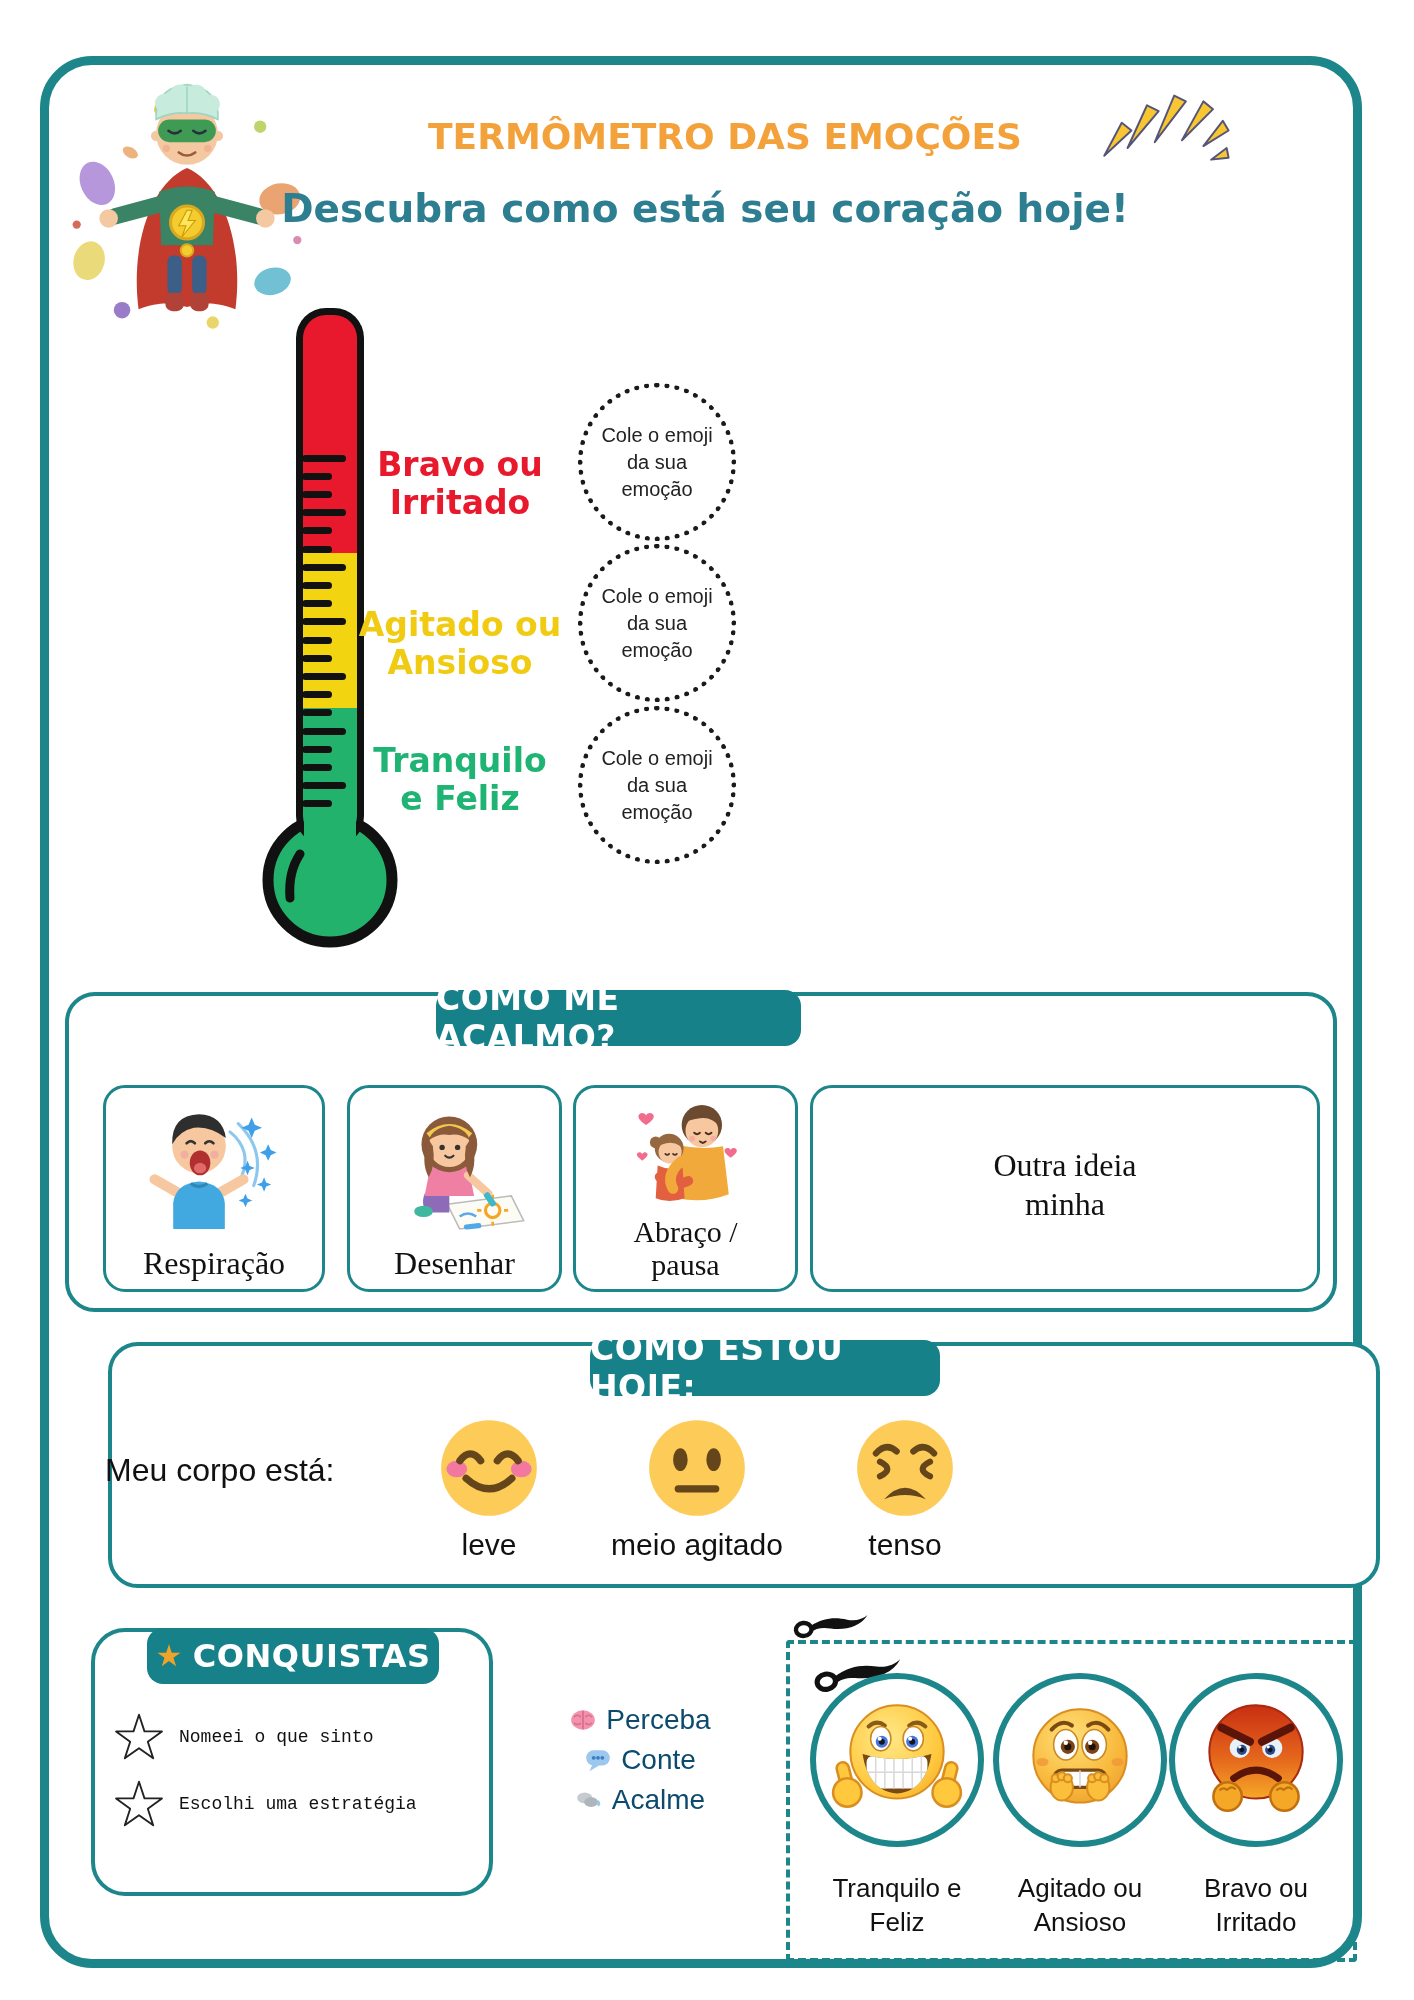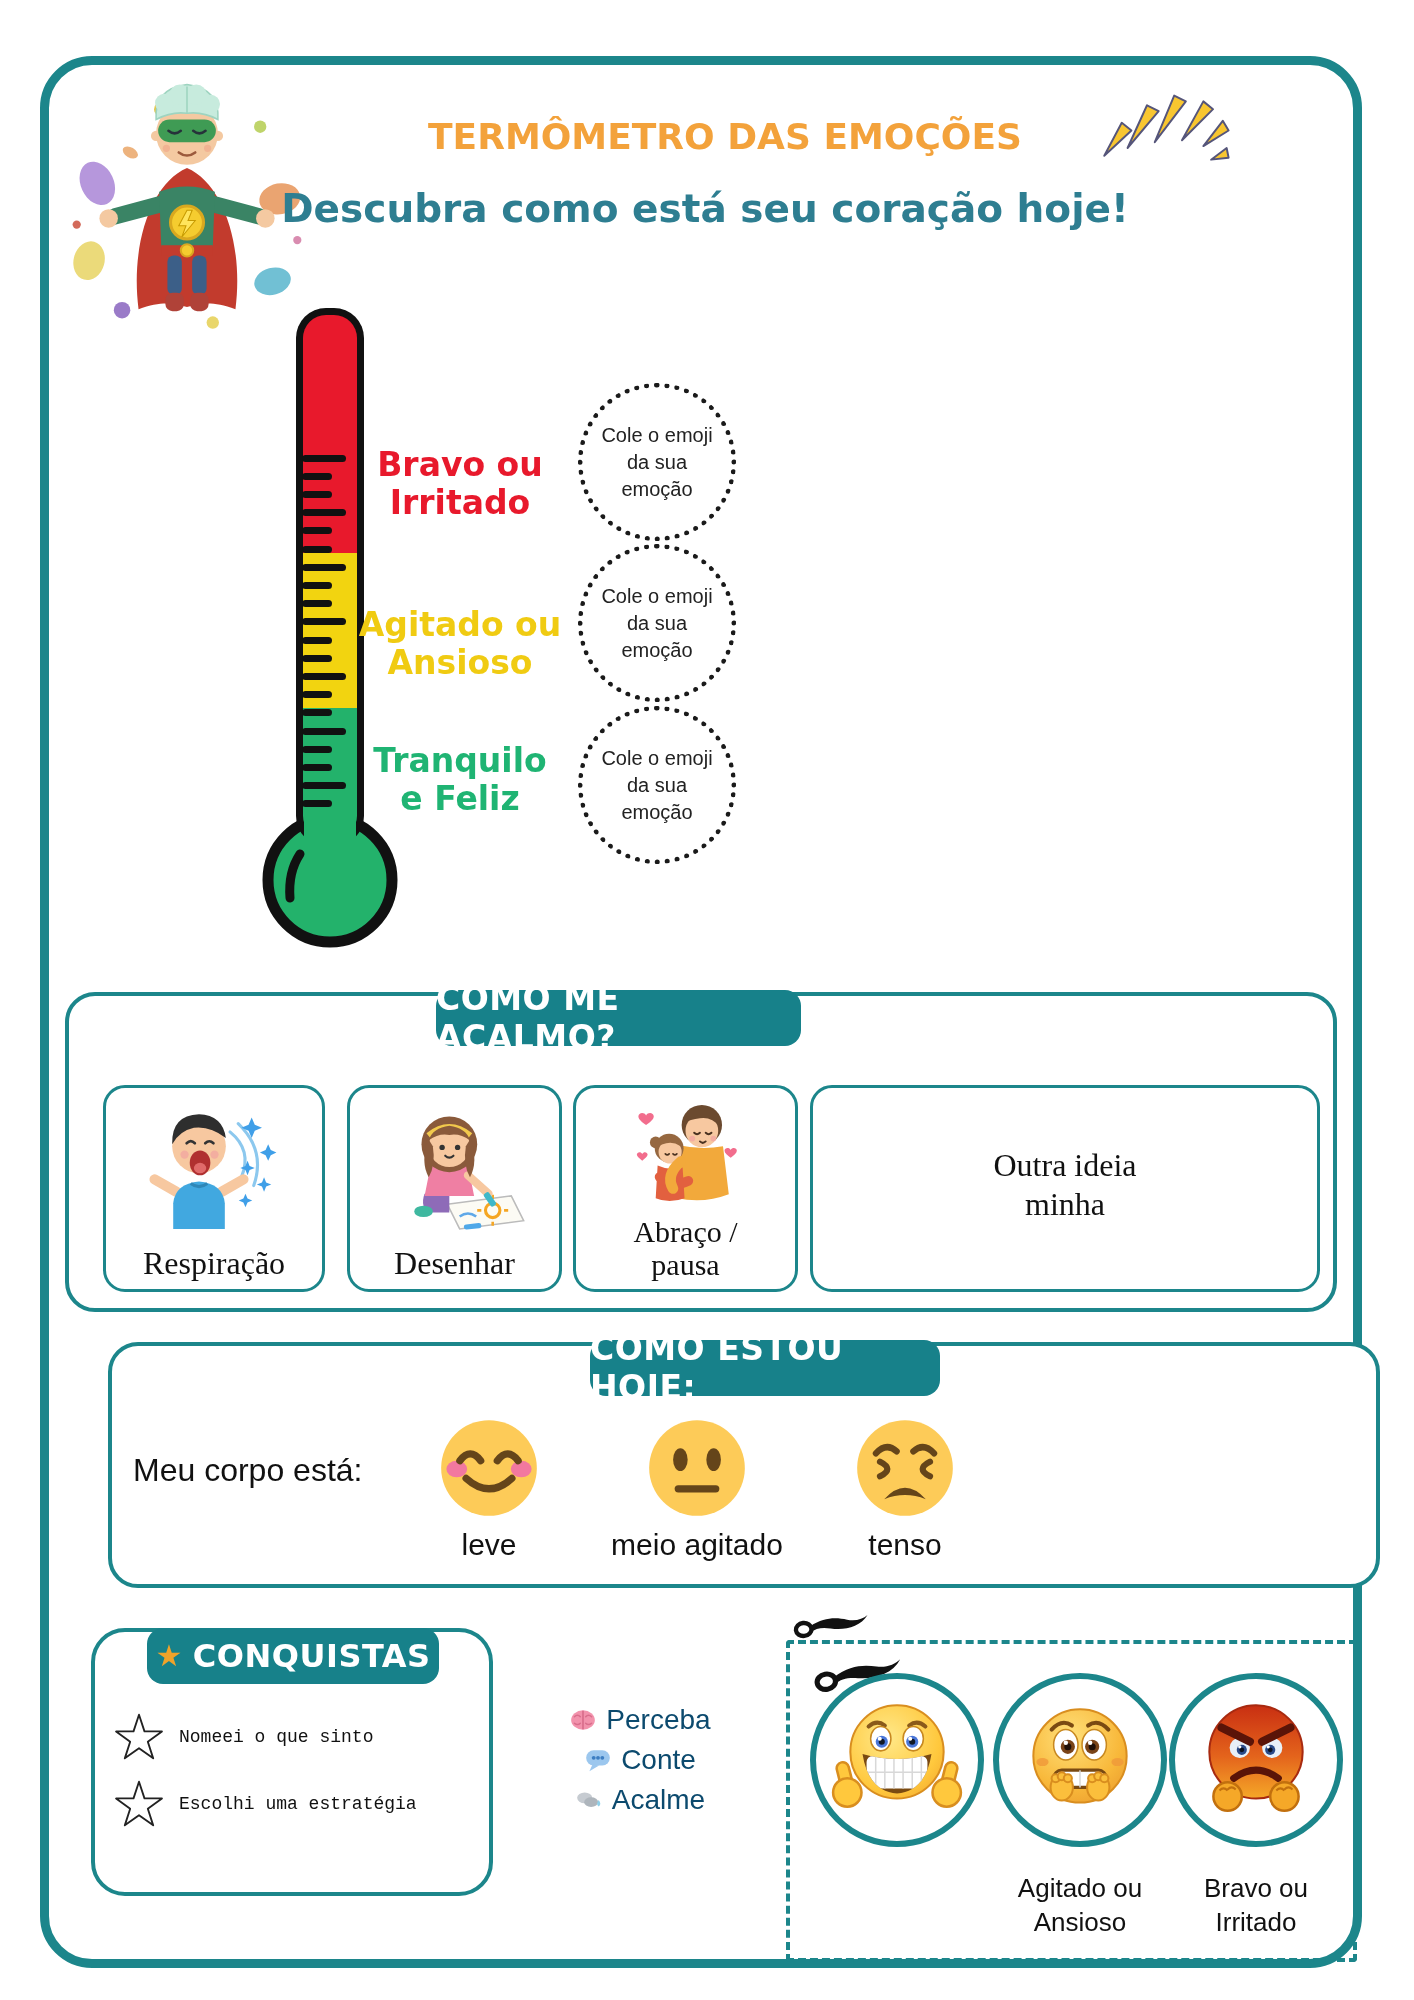--- a/index.html
+++ b/index.html
@@ -30,21 +30,21 @@
         font-weight:bold;font-size:33px;letter-spacing:.5px;}
   .calm-box{left:65px;top:992px;width:1272px;height:320px;}
   .calm-pill{left:367px;top:-6px;width:365px;height:56px;}
   .today-box{left:65px;top:1342px;width:1272px;height:246px;margin-left:43px;}
   .today-pill{left:478px;top:-6px;width:350px;height:56px;}
   .card{border:3px solid #1C868B;border-radius:22px;box-sizing:border-box;background:#fff;
         display:flex;flex-direction:column;align-items:center;justify-content:flex-end;
         padding-bottom:8px;font-family:Liberation Serif, serif;}
   .card .art{flex:1;display:flex;align-items:center;justify-content:center;width:100%;}
   .card-label{font-size:32px;line-height:1.1;text-align:center;color:#111;}
-  .prompt{left:105px;top:1452px;font-size:32px;color:#111;margin-left:28px;}
+  .prompt{left:105px;top:1452px;font-size:32px;color:#111;}
   .mood-label{top:1528px;text-align:center;font-size:30px;color:#111;}
   
   .conq-box{left:91px;top:1628px;width:402px;height:268px;border-radius:34px;}
   .conq-pill{left:52px;top:-4px;width:292px;height:56px;gap:10px;font-size:32px;}
   .conq-row{position:absolute;left:18px;display:flex;align-items:center;gap:14px;height:56px;}
   .conq-label{font-size:18px;color:#111;font-family:Liberation Mono, monospace;}
   .star-glyph{color:#F0A32A;font-size:30px;line-height:1;font-family:"DejaVu Sans",sans-serif;}
   
   .steps{left:535px;top:1702px;width:210px;display:flex;flex-direction:column;gap:4px;}
   .step-row{display:flex;align-items:center;justify-content:center;gap:9px;height:36px;}
@@ -478,20 +478,24 @@
       <path d="M48 88 Q70 72 92 88" stroke="#5A1408" stroke-width="7" fill="none" stroke-linecap="round"></path>
       <g fill="#F5A828" stroke="#C2700E" stroke-width="2.5">
         <circle cx="42" cy="106" r="14"></circle>
           <circle cx="98" cy="106" r="14"></circle>
       </g>
       <path d="M34 100 Q38 96 42 100 M42 99 Q46 95 50 99" stroke="#C2700E" stroke-width="2" fill="none"></path>
       <path d="M90 100 Q94 96 98 100 M98 99 Q102 95 106 99" stroke="#C2700E" stroke-width="2" fill="none"></path>
     </svg>
   </div>
 
+  <div class="abs sticker-label" style="left:812px;">
+    <span>Tranquilo e</span><br>
+    <span>Feliz</span>
+  </div>
   <div class="abs sticker-label" style="left:995px;">
     <span>Agitado ou</span><br>
     <span>Ansioso</span>
   </div>
   <div class="abs sticker-label" style="left:1171px;">
     <span>Bravo ou</span><br>
     <span>Irritado</span>
   </div>
 
 </div>

